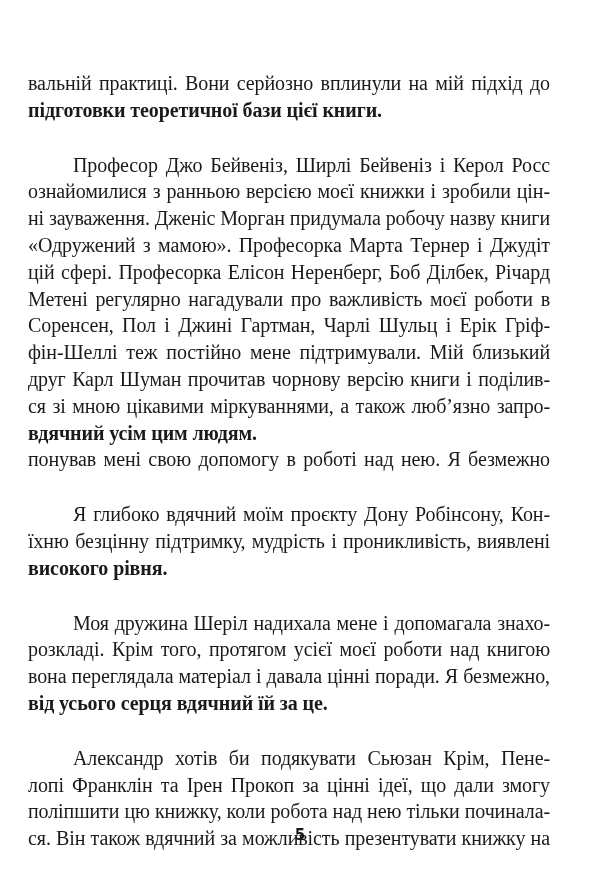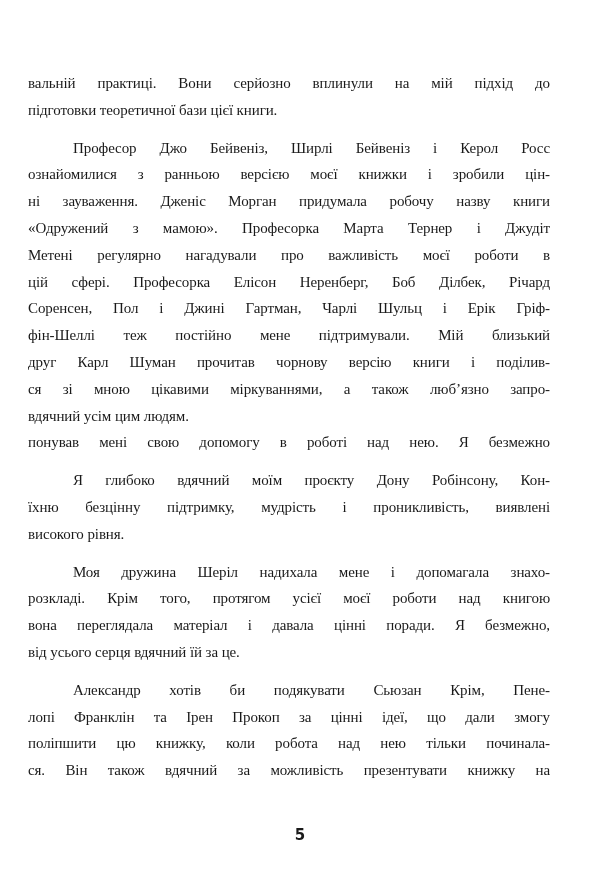--- a/index.html
+++ b/index.html
@@ -16,37 +16,38 @@
       color: #1a1a1a;
     }
     .page {
       position: absolute;
       left: 28px;
       top: 70px;
       width: 522px;
     }
     .para {
       margin: 0;
-      font-size: 15px;
+      font-size: 20px;
       line-height: 26.8px;
       text-align: justify;
       letter-spacing: -0.1px;
     }
     .para + .para {
-      margin-top: 11px;
+      margin-top: 28px;
     }
     .line {
       display: block;
       text-align: justify;
       text-align-last: justify;
       white-space: nowrap;
       height: 26.8px;
     }
     .line.last {
       text-align-last: left;
+      font-weight: bold;
     }
     .indent {
       padding-left: 45px;
     }
     .page-number {
       position: absolute;
       left: 0;
       width: 600px;
       top: 826px;
       text-align: center;
@@ -63,22 +64,22 @@
   <p class="para">
     <span class="line">вальній практиці. Вони серйозно вплинули на мій підхід до</span>
     <span class="line last">підготовки теоретичної бази цієї книги.</span>
   </p>
 
   <p class="para">
     <span class="line indent">Професор Джо Бейвеніз, Ширлі Бейвеніз і Керол Росс</span>
     <span class="line">ознайомилися з ранньою версією моєї книжки і зробили цін-</span>
     <span class="line">ні зауваження. Дженіс Морган придумала робочу назву книги</span>
     <span class="line">«Одружений з мамою». Професорка Марта Тернер і Джудіт</span>
+    <span class="line">цій сфері. Професорка Елісон Неренберг, Боб Ділбек, Річард</span>
     <span class="line">Метені регулярно нагадували про важливість моєї роботи в</span>
-    <span class="line">цій сфері. Професорка Елісон Неренберг, Боб Ділбек, Річард</span>
     <span class="line">Соренсен, Пол і Джині Гартман, Чарлі Шульц і Ерік Гріф-</span>
     <span class="line">фін-Шеллі теж постійно мене підтримували. Мій близький</span>
     <span class="line">друг Карл Шуман прочитав чорнову версію книги і поділив-</span>
     <span class="line">ся зі мною цікавими міркуваннями, а також люб’язно запро-</span>
     <span class="line last">вдячний усім цим людям.</span>
     <span class="line">понував мені свою допомогу в роботі над нею. Я безмежно</span>
   </p>
 
   <p class="para">
     <span class="line indent">Я глибоко вдячний моїм проєкту Дону Робінсону, Кон-</span>

